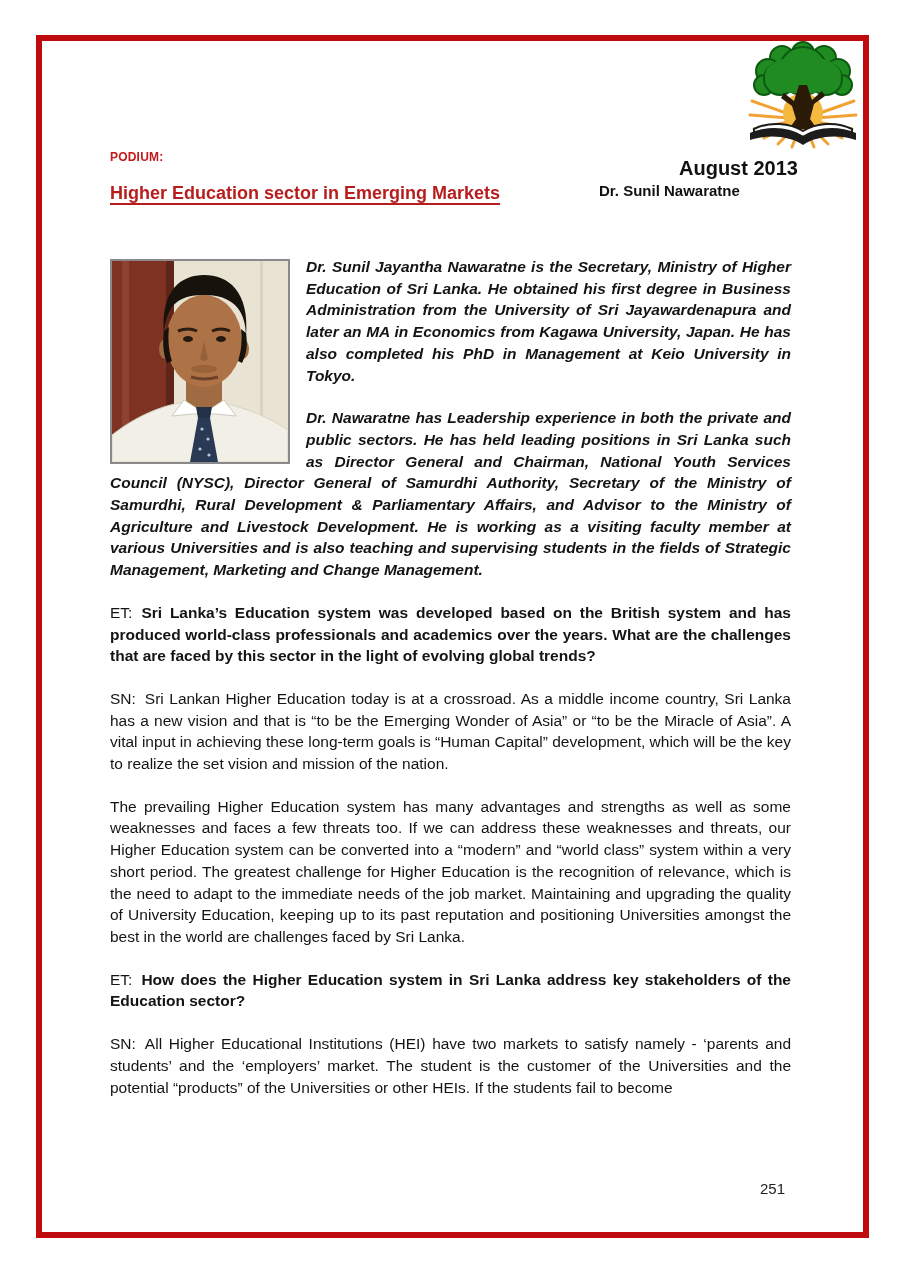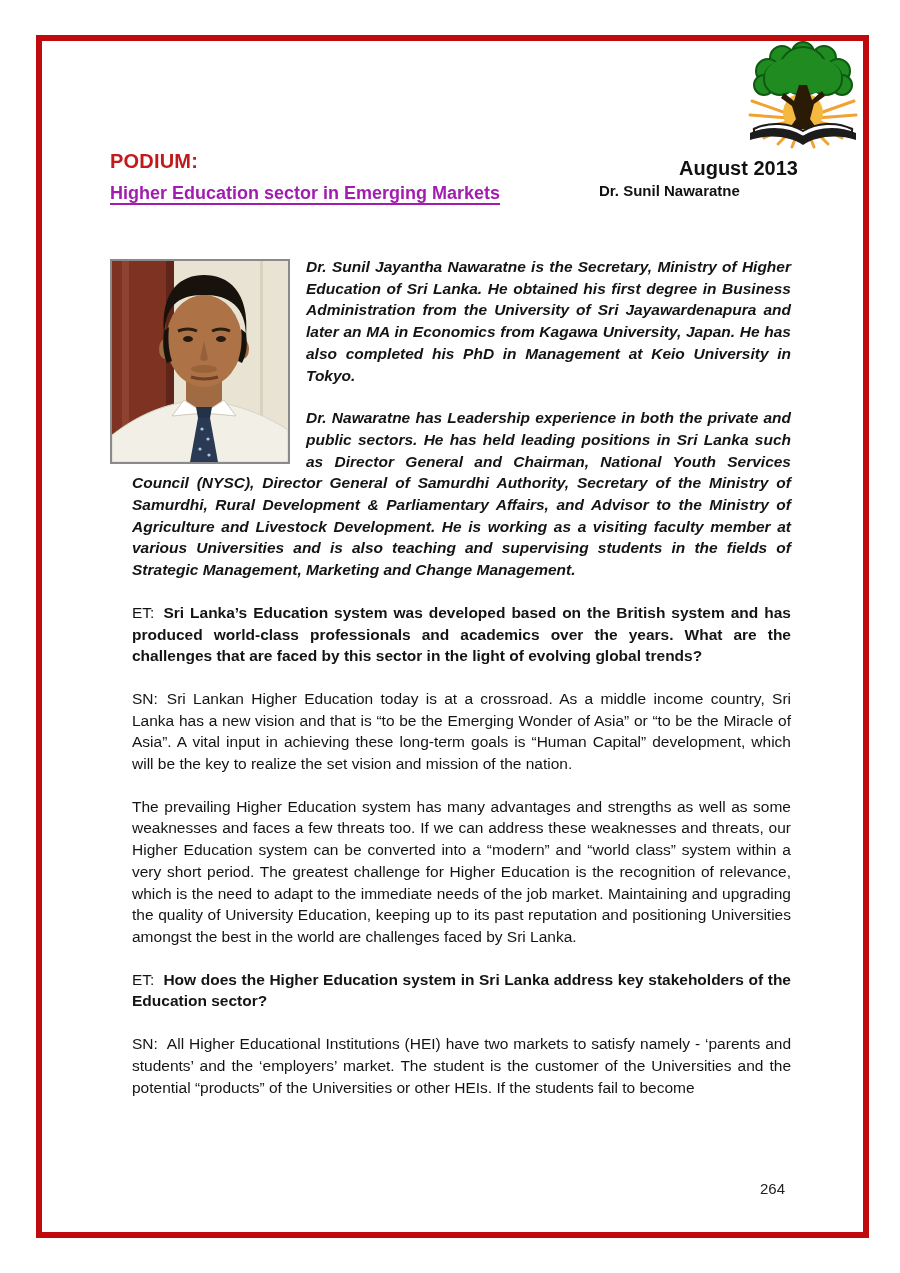--- a/index.html
+++ b/index.html
@@ -10,41 +10,41 @@
   }
   .frame {
     position:absolute; left:36px; top:35px; width:833px; height:1203px;
     box-sizing:border-box; border:6px solid #c00b0e;
   }
   .logo { position:absolute; left:744px; top:41px; width:118px; height:110px; }
   .logo svg { display:block; width:100%; height:100%; }
 
   .podium {
     position:absolute; left:110px; top:150px;
-    font-size:20px; font-weight:bold; color:#c2191d; letter-spacing:.2px;
+    font-size:12px; font-weight:bold; color:#c2191d; letter-spacing:.2px;
   }
   .issue {
     position:absolute; left:679px; top:157px;
     font-size:20px; font-weight:bold; color:#111;
   }
   .title {
     position:absolute; left:110px; top:183px;
-    font-size:18px; font-weight:bold; color:#a21caf;
+    font-size:18px; font-weight:bold; color:#b91c1c;
     text-decoration:underline; text-decoration-thickness:2px; text-underline-offset:4px;
   }
   .author {
     position:absolute; left:599px; top:182px;
     font-size:15px; font-weight:bold; color:#111;
   }
 
   .article {
     position:absolute; left:110px; top:256px; width:681px;
     font-size:15.5px; line-height:21.7px; text-align:justify; color:#141414;
   }
-  .article p { margin:0 0 21px 0;padding-left:22px; }
+  .article p { margin:0 0 21px 0; }
   .bio { font-weight:bold; font-style:italic; }
   .q   { font-weight:bold; }
   .prefix { font-weight:normal; padding-right:9px; }
 
   .photo {
     float:left; width:176px; height:201px;
     border:2px solid #8a8a8a; background:#e9e3d3;
     margin:3px 16px 8px 0; overflow:hidden;
   }
   .photo svg { display:block; width:100%; height:100%; }
@@ -155,15 +155,15 @@
     <p class="a"><span class="prefix">SN:</span><span>Sri Lankan Higher Education today is at a crossroad. As a middle income country, Sri Lanka has a new vision and that is “to be the Emerging Wonder of Asia” or “to be the Miracle of Asia”. A vital input in achieving these long-term goals is “Human Capital” development, which will be the key to realize the set vision and mission of the nation.</span></p>
 
     <p class="a">The prevailing Higher Education system has many advantages and strengths as well as some weaknesses and faces a few threats too. If we can address these weaknesses and threats, our Higher Education system can be converted into a “modern” and “world class” system within a very short period. The greatest challenge for Higher Education is the recognition of relevance, which is the need to adapt to the immediate needs of the job market. Maintaining and upgrading the quality of University Education, keeping up to its past reputation and positioning Universities amongst the best in the world are challenges faced by Sri Lanka.</p>
 
     <p class="q"><span class="prefix">ET:</span><span>How does the Higher Education system in Sri Lanka address key stakeholders of the Education sector?</span></p>
 
     <p class="a"><span class="prefix">SN:</span><span>All Higher Educational Institutions (HEI) have two markets to satisfy namely - ‘parents and students’ and the ‘employers’ market. The student is the customer of the Universities and the potential “products” of the Universities or other HEIs. If the students fail to become</span></p>
 
   </div>
 
-  <div class="pageno">264</div>
+  <div class="pageno">251</div>
 
 </div>
 
 </body></html>

